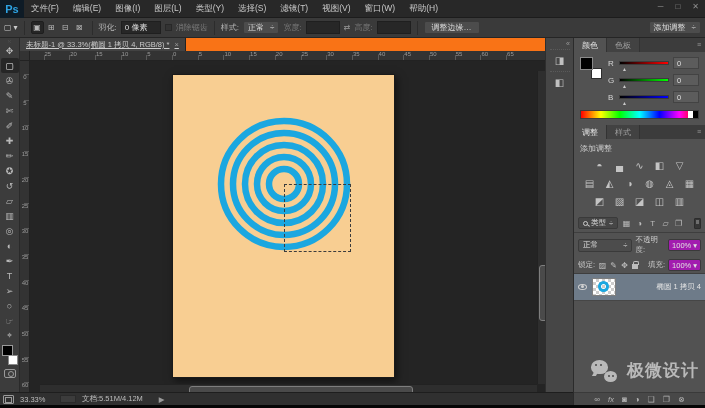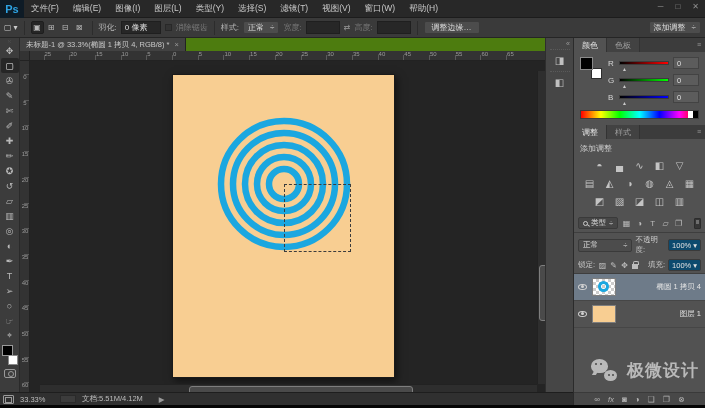--- a/index.html
+++ b/index.html
@@ -40,21 +40,21 @@
   .tool { width:18px; height:15px; display:flex; align-items:center; justify-content:center; color:#b9b9b9; font-size:9px; }
   .tool.selected { background:#262626; color:#e8e8e8; border-radius:2px; }
   .fgbg { position:relative; width:18px; height:20px; margin-top:2px; }
   .fgbg .bgc { position:absolute; right:1px; bottom:0; width:10px; height:10px; border:1px solid #888; }
   .fgbg .fgc { position:absolute; left:1px; top:0; width:11px; height:11px; border:1px solid #999; }
   .quickmask { width:12px; height:9px; border:1px solid #9a9a9a; border-radius:2px; margin-top:4px; position:relative; }
   .quickmask::after { content:''; position:absolute; left:3px; top:1px; width:4px; height:4px; border:1px solid #9a9a9a; border-radius:50%; }
 
   
   .docarea { flex:1; display:flex; flex-direction:column; position:relative; min-width:0; background:#282828; }
-  .tabbar { height:13px; background:#4d7c0f; display:flex; align-items:flex-end; }
+  .tabbar { height:13px; background:#f97316; display:flex; align-items:flex-end;text-decoration:underline; }
   .doctab { background:#424242; height:13px; display:flex; align-items:center; gap:5px; padding:0 6px; font-size:7.5px; color:#c9c9c9; border-right:1px solid #222; }
   .doctab .close { color:#9a9a9a; }
   .rulerwrap { flex:1; position:relative; }
   .ruler-h { position:absolute; left:10px; right:0; top:0; height:10px; background:#333; border-bottom:1px solid #222; }
   .ruler-corner { position:absolute; left:0; top:0; width:10px; height:10px; background:#333; border-right:1px solid #222; border-bottom:1px solid #222; }
   .ruler-v { position:absolute; left:0; top:10px; bottom:0; width:10px; background:#333; border-right:1px solid #222; }
   .tick-label-h { position:absolute; top:0; font-size:6px; color:#9a9a9a; transform:translateX(1px); }
   .tick-h { position:absolute; bottom:0; width:1px; height:5px; background:#5a5a5a; }
   .tick-label-v { position:absolute; left:1px; font-size:6px; color:#9a9a9a; width:8px; line-height:6px; text-align:center; word-break:break-all; }
   .tick-v { position:absolute; right:0; height:1px; width:5px; background:#5a5a5a; }
@@ -103,38 +103,38 @@
   .layersbody { flex:1; display:flex; flex-direction:column; min-height:0; }
   .filterrow { display:flex; align-items:center; gap:3px; padding:3px 4px; border-bottom:1px solid #3e3e3e; }
   .kindpill { display:flex; align-items:center; gap:3px; background:#464646; border:1px solid #3a3a3a; border-radius:2px; height:12px; padding:0 4px; font-size:7.5px; color:#ddd; }
   .mag { width:5px; height:5px; border:1px solid #c9c9c9; border-radius:50%; position:relative; }
   .mag::after { content:''; position:absolute; width:3px; height:1px; background:#c9c9c9; right:-3px; bottom:-1px; transform:rotate(35deg); }
   .fltico { width:11px; text-align:center; color:#bdbdbd; font-size:8px; }
   .toggle { margin-left:auto; width:7px; height:11px; background:#363636; border:1px solid #2c2c2c; border-radius:1px; position:relative; }
   .toggle::after { content:''; position:absolute; left:1px; right:1px; top:1px; height:4px; background:#6e6e6e; }
   .blendrow,.lockrow { display:flex; align-items:center; gap:3px; padding:2px 4px; font-size:7.5px; color:#c9c9c9; }
   .blenddrop { width:58px; height:13px; background:#4c4c4c; border:1px solid #3a3a3a; border-radius:2px; display:flex; align-items:center; justify-content:space-between; padding:0 4px; color:#e0e0e0; }
-  .pctbox { background:#0c4a6e; border:1px solid #3a3a3a; border-radius:2px; height:12px; display:flex; align-items:center; gap:2px; padding:0 3px; color:#e0e0e0; }
+  .pctbox { background:#a21caf; border:1px solid #3a3a3a; border-radius:2px; height:12px; display:flex; align-items:center; gap:2px; padding:0 3px; color:#e0e0e0; }
   .lockico { color:#bdbdbd; font-size:8px; width:9px; text-align:center; }
   .padlock { display:inline-block; width:6px; height:5px; background:#bdbdbd; position:relative; margin-top:3px; }
   .padlock::before { content:''; position:absolute; left:1px; top:-3px; width:4px; height:3px; border:1px solid #bdbdbd; border-bottom:none; border-radius:2px 2px 0 0; }
   .lockrow .spacer2 { flex:1; }
   .layerlist { border-top:1px solid #3e3e3e;text-align:right; }
   .layerrow { height:27px; display:flex; align-items:center; gap:5px; padding:0 4px; border-bottom:1px solid #464646; }
   .layerrow.selected { background:#6e7b89; }
   .eye { width:9px; height:6px; border:1px solid #d2d2d2; border-radius:50%; position:relative; flex:none; }
   .eye::after { content:''; position:absolute; left:2px; top:0px; width:3px; height:3px; background:#d2d2d2; border-radius:50%; }
   .thumb { width:24px; height:18px; border:1px solid #7e7e7e; flex:none; position:relative; }
   .thumb.checker { background:#fff; background-image:linear-gradient(45deg,#ccc 25%,transparent 25%,transparent 75%,#ccc 75%),linear-gradient(45deg,#ccc 25%,transparent 25%,transparent 75%,#ccc 75%); background-size:6px 6px; background-position:0 0,3px 3px; }
   .thumb .ring { position:absolute; left:50%; top:50%; width:11px; height:11px; margin:-6px 0 0 -6px; border:3px solid #1ba7e0; border-radius:50%; }
   .layername { font-size:7.5px; color:#e4e4e4; white-space:nowrap; overflow:hidden; flex:1; }
   .layername.italic { font-style:italic; }
   .rowlock { margin-right:3px; }
   .layersfill { flex:1; position:relative; }
-  .watermark { position:absolute; right:6px; bottom:10px; display:flex; align-items:flex-start; gap:10px; color:#b9b9b9; }
+  .watermark { position:absolute; right:6px; bottom:10px; display:flex; align-items:center; gap:10px; color:#b9b9b9; }
   .wm-text { font-size:17px; font-weight:bold; letter-spacing:1px; }
   .wx { position:relative; width:26px; height:22px; }
   .wx .b1 { position:absolute; left:0; top:0; width:17px; height:14px; background:#b9b9b9; border-radius:50% 50% 45% 45%; }
   .wx .b1::after { content:''; position:absolute; left:2px; bottom:-2px; width:4px; height:4px; background:#b9b9b9; transform:skew(-30deg); }
   .wx .b2 { position:absolute; right:0; bottom:0; width:13px; height:11px; background:#b9b9b9; border-radius:50%; }
   .wx .e { position:absolute; width:2px; height:2px; background:#4a4a4a; border-radius:50%; }
   .panelfooter { height:13px; background:#484848; border-top:1px solid #3a3a3a; display:flex; align-items:center; justify-content:center; gap:8px; }
   .pficon { color:#b5b5b5; font-size:8px; font-style:normal; }
   .pficon.fx { font-style:italic; font-size:7.5px; }
 
@@ -482,25 +482,20 @@
             </span>
           </div>
           <div class="layerlist" id="layerlist">
               <div class="layerrow selected">
                 <span class="eye"></span>
                 <span class="thumb checker">
                   <span class="ring"></span>
                 </span>
                 <span class="layername">椭圆 1 拷贝 4</span>
               </div>
-              <div class="layerrow">
-                <span class="eye"></span>
-                <span class="thumb" style="background: rgb(248, 206, 146);"></span>
-                <span class="layername">图层 1</span>
-              </div>
             </div>
           <div class="layersfill">
             <div class="watermark">
               <span class="wx">
                 <span class="b1"></span>
                   <span class="b2"></span>
                 <span class="e" style="left:4px;top:4px;"></span>
                   <span class="e" style="left:9px;top:4px;"></span>
                 <span class="e" style="right:7px;bottom:5px;"></span>
                   <span class="e" style="right:3px;bottom:5px;"></span>

